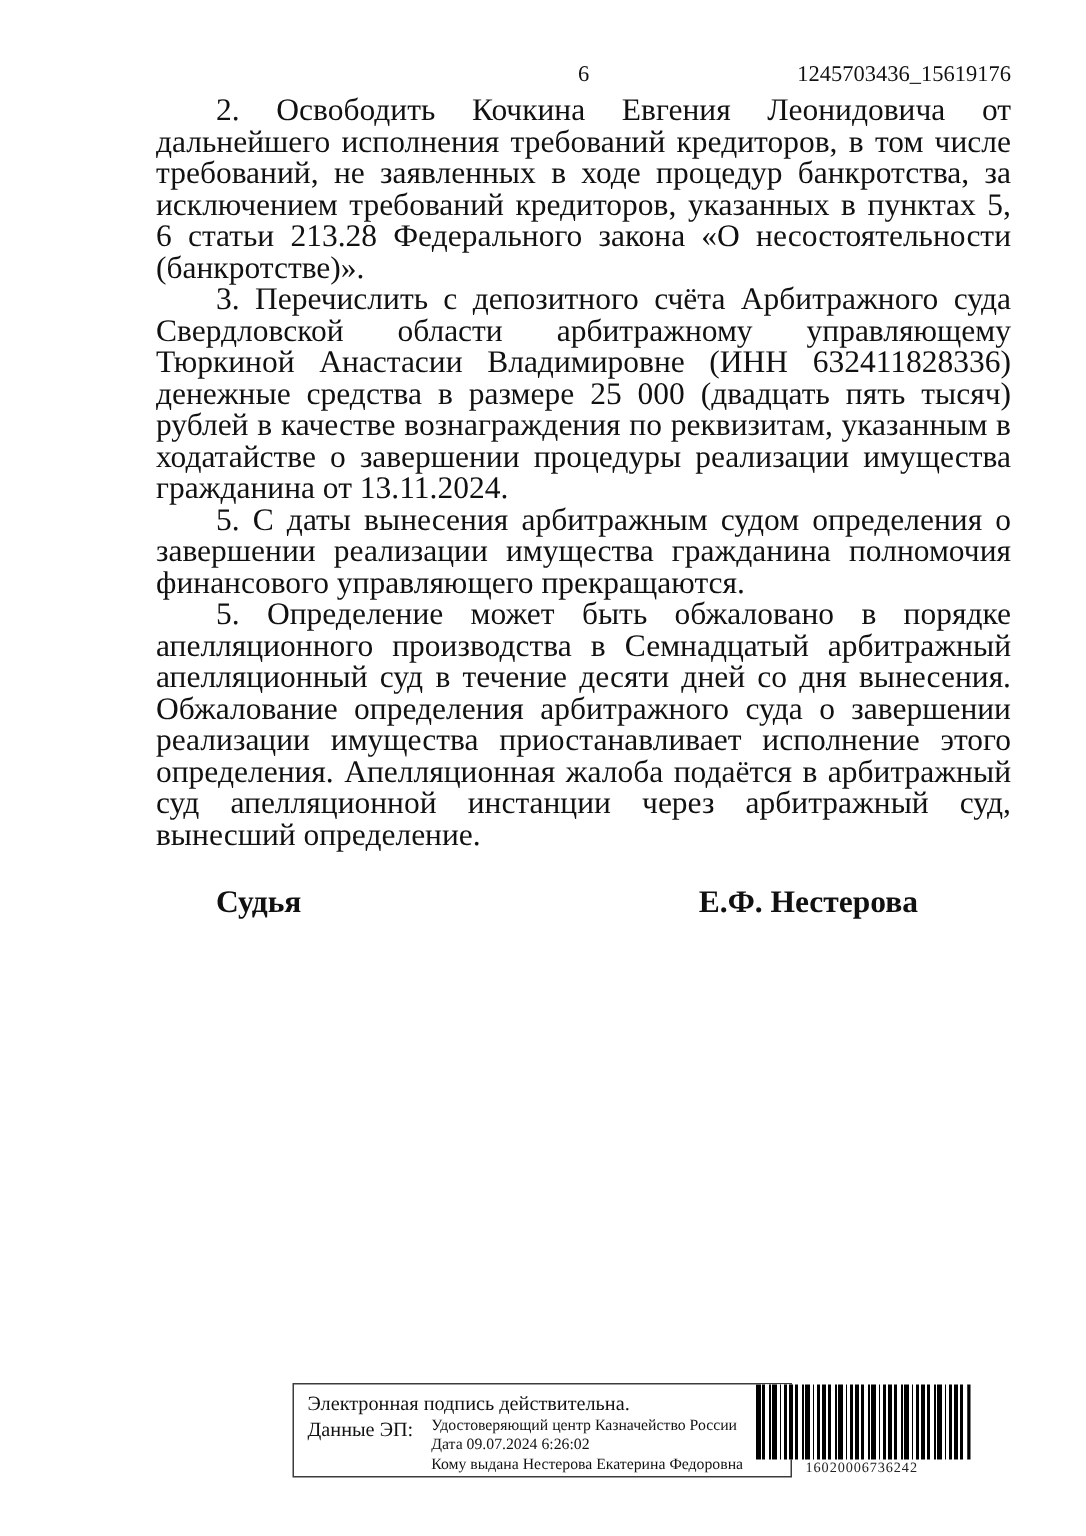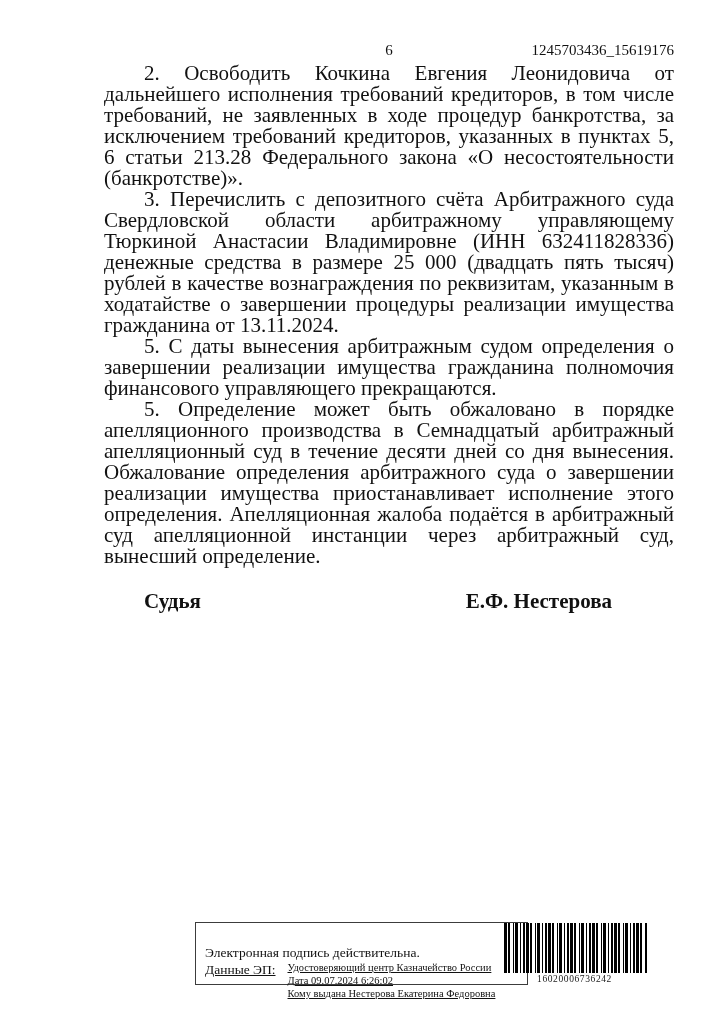--- a/index.html
+++ b/index.html
@@ -68,34 +68,33 @@
 
   
   .stamp-box {
     position: absolute;
     left: 195px;
     top: 922px;
     width: 333px;
     height: 63px;
     box-sizing: border-box;
     border: 1px solid #3c3c3c;
-    padding: 21px 8px 3px 9px;
+    padding: 4px 8px 3px 9px;
     background: #ffffff;
   }
   .stamp-validity {
     font-size: 13.5px;
     line-height: 17px;
     white-space: nowrap;
   }
   .stamp-row {
     display: flex;
     align-items: flex-start;
     gap: 12px;
     margin-top: 1px;
-    text-decoration: underline;
   }
   .stamp-label {
     font-size: 13.5px;
     line-height: 16px;
     white-space: nowrap;
   }
   .stamp-lines {
     font-size: 10.5px;
     line-height: 12.8px;
     white-space: nowrap;

